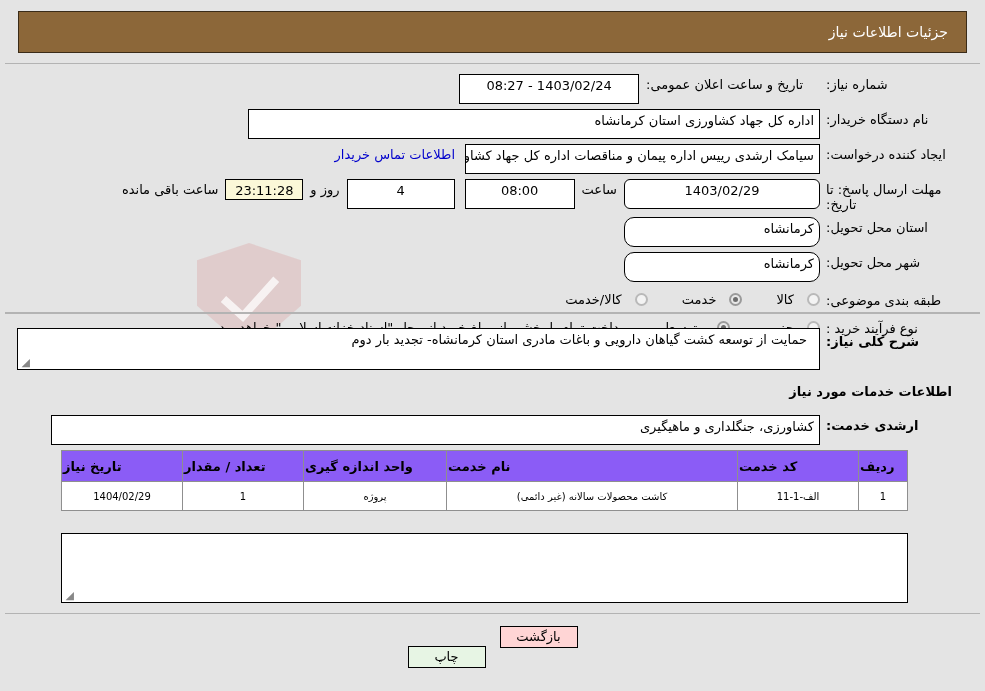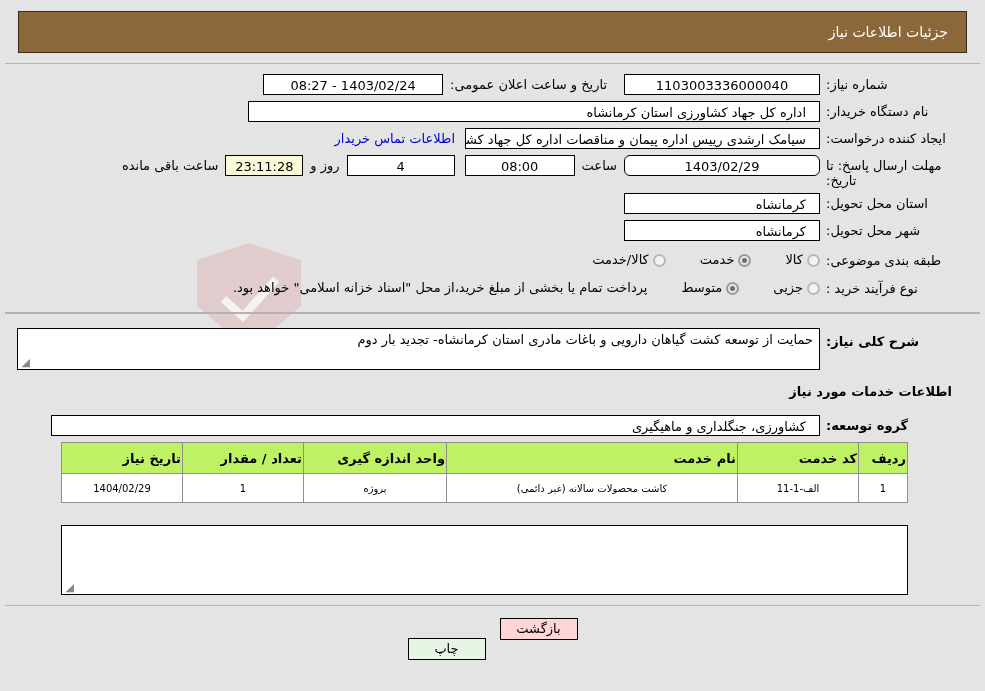--- a/index.html
+++ b/index.html
@@ -112,42 +112,42 @@
     padding-left: 6px;
     padding-top: 3px;
     font-size: 13px;
     color: #000;
     line-height: 15px;
     box-sizing: border-box;
   }
   .finput {
     background: #ffffff;
     border: 1px solid #000000;
-    height: 21px;
+    height: 30px;
     line-height: 21px;
     box-sizing: border-box;
-    padding: 0 13px;
+    padding: 0 5px;
     font-size: 13px;
     font-family: "DejaVu Sans", "Liberation Sans", sans-serif;
     color: #000;
     white-space: nowrap;
     overflow: hidden;
     text-align: right;
   }
   .finput.center { text-align: center; }
 
   
   .w-need-no   { width: 196px; }
   .w-org       { width: 572px; }
   .w-creator   { width: 355px; }
   .w-announce  { width: 180px; }
   .w-date      { width: 196px; border-radius: 6px; }
   .w-time      { width: 110px; }
   .w-days      { width: 108px; }
-  .w-prov      { width: 196px; }
+  .w-prov      { width: 196px; border-radius: 10px; }
   .w-counter {
     width: 78px;
     background: #fbf8d8;
     border: 1px solid #000;
     height: 21px;
     line-height: 21px;
     text-align: center;
     box-sizing: border-box;
     font-size: 13px;
   }
@@ -183,43 +183,43 @@
     border-radius: 50%;
     background: #6d6d6d;
   }
   .radio-group {
     display: flex;
     align-items: flex-start;
     padding-top: 2px;
   }
   .radio-item {
     display: flex;
-    align-items: flex-end;
-    gap: 4px;
+    align-items: center;
+    gap: 13px;
     margin-left: 34px;
     font-size: 13px;
     white-space: nowrap;
   }
   .note {
     font-size: 13px;
     padding-top: 2px;
     white-space: nowrap;
   }
 
   
   .panel-mid {
     margin-top: 0;
     padding: 14px 28px 10px 12px;
   }
   .textarea-box {
     background: #ffffff;
     border: 1px solid #000;
     height: 42px;
     box-sizing: border-box;
-    padding: 3px 6px;
+    padding: 3px 12px;
     font-size: 13px;
     position: relative;
     text-align: right;
     overflow: hidden;
   }
   .resize-grip {
     position: absolute;
     left: 2px;
     bottom: 1px;
     width: 10px;
@@ -242,25 +242,25 @@
   .tbl-wrap {
     margin: 4px 44px 0 44px;
   }
   table.grid {
     border-collapse: collapse;
     width: 100%;
     font-size: 13px;
     background: #fff;
   }
   table.grid th {
-    background: #bef264;
+    background: #8b5cf6;
     border: 1px solid #8f8f8f;
     font-weight: bold;
     height: 28px;
-    text-align: right;
+    text-align: left;
     color: #000;
     font-size: 13px;
   }
   table.grid td {
     background: #ffffff;
     border: 1px solid #8f8f8f;
     height: 26px;
     text-align: center;
     font-size: 10px;
   }
@@ -330,21 +330,20 @@
 </div>
 
 <div class="titlebar">
   <span>جزئیات اطلاعات نیاز</span>
 </div>
 
 <div class="panel panel-top">
 
   <div class="frow">
     <div class="flabel">شماره نیاز:</div>
-    <div class="finput center w-need-no">1103003336000040</div>
     <div class="gap"></div>
     <div class="lbl-inline">تاریخ و ساعت اعلان عمومی:</div>
     <div class="finput center w-announce">1403/02/24 - 08:27</div>
   </div>
 
   <div class="frow">
     <div class="flabel">نام دستگاه خریدار:</div>
     <div class="finput w-org">اداره کل جهاد کشاورزی استان کرمانشاه</div>
   </div>
 
@@ -418,21 +417,21 @@
     <div class="flabel strong-label" style="padding-top:6px;">شرح کلی نیاز:</div>
     <div class="textarea-box" style="flex:1;">
       <span>حمایت از توسعه کشت گیاهان دارویی و باغات مادری استان کرمانشاه- تجدید بار دوم</span>
       <span class="resize-grip">◢</span>
     </div>
   </div>
 
   <div class="section-head">اطلاعات خدمات مورد نیاز</div>
 
   <div class="frow">
-    <div class="flabel strong-label">گروه توسعه:</div>
+    <div class="flabel strong-label">ارشدی خدمت:</div>
     <div class="finput" style="flex:1; margin-left:34px; text-align:right;">کشاورزی، جنگلداری و ماهیگیری</div>
   </div>
 
   <div class="tbl-wrap">
     <table class="grid">
       <thead>
         <tr>
           <th style="width:46px;">ردیف</th>
           <th style="width:118px;">کد خدمت</th>
           <th>نام خدمت</th>

